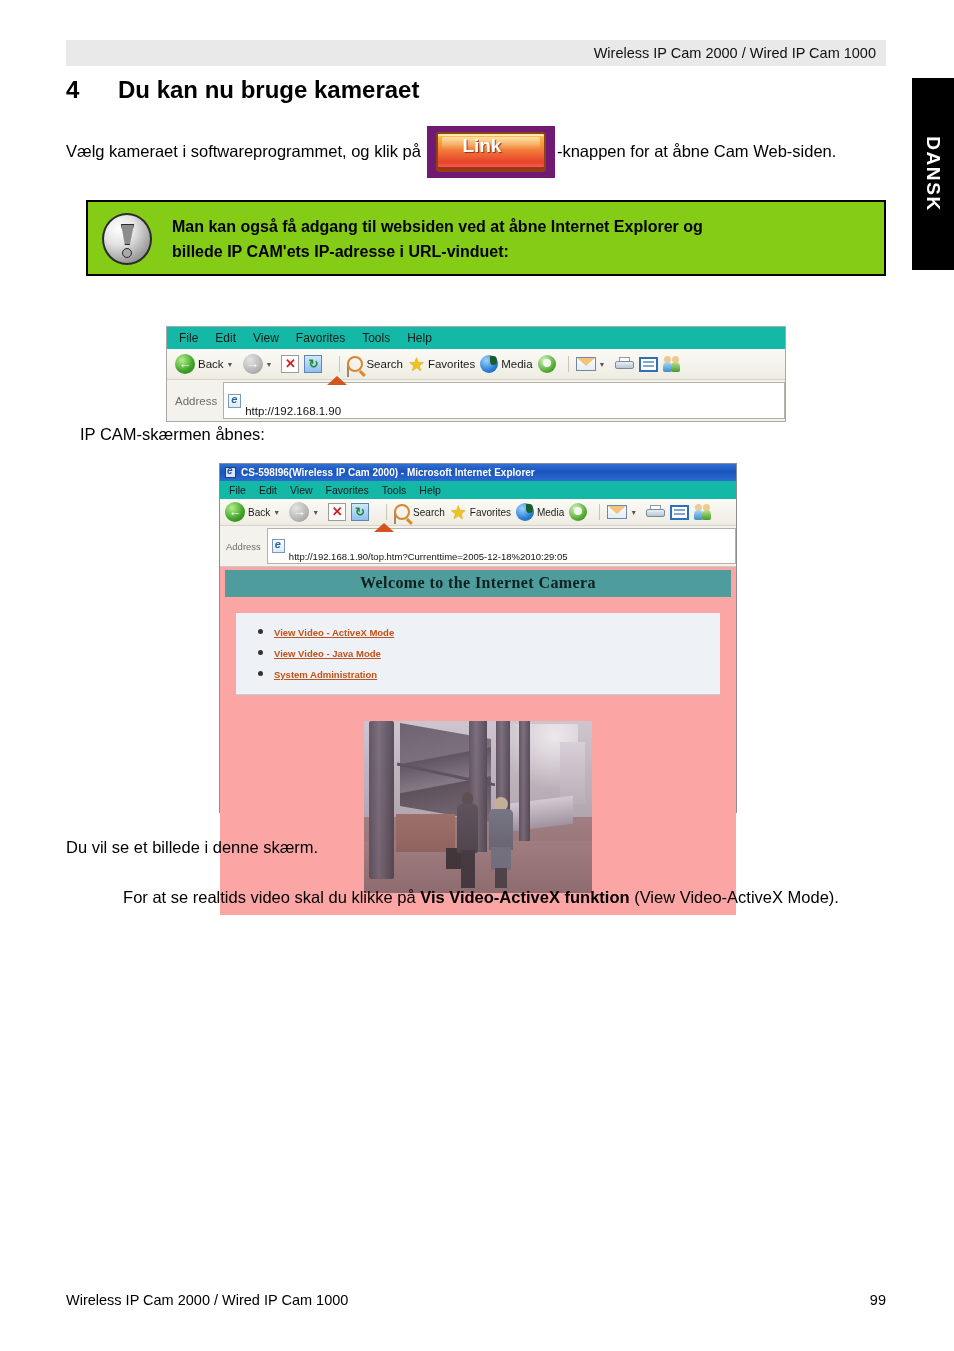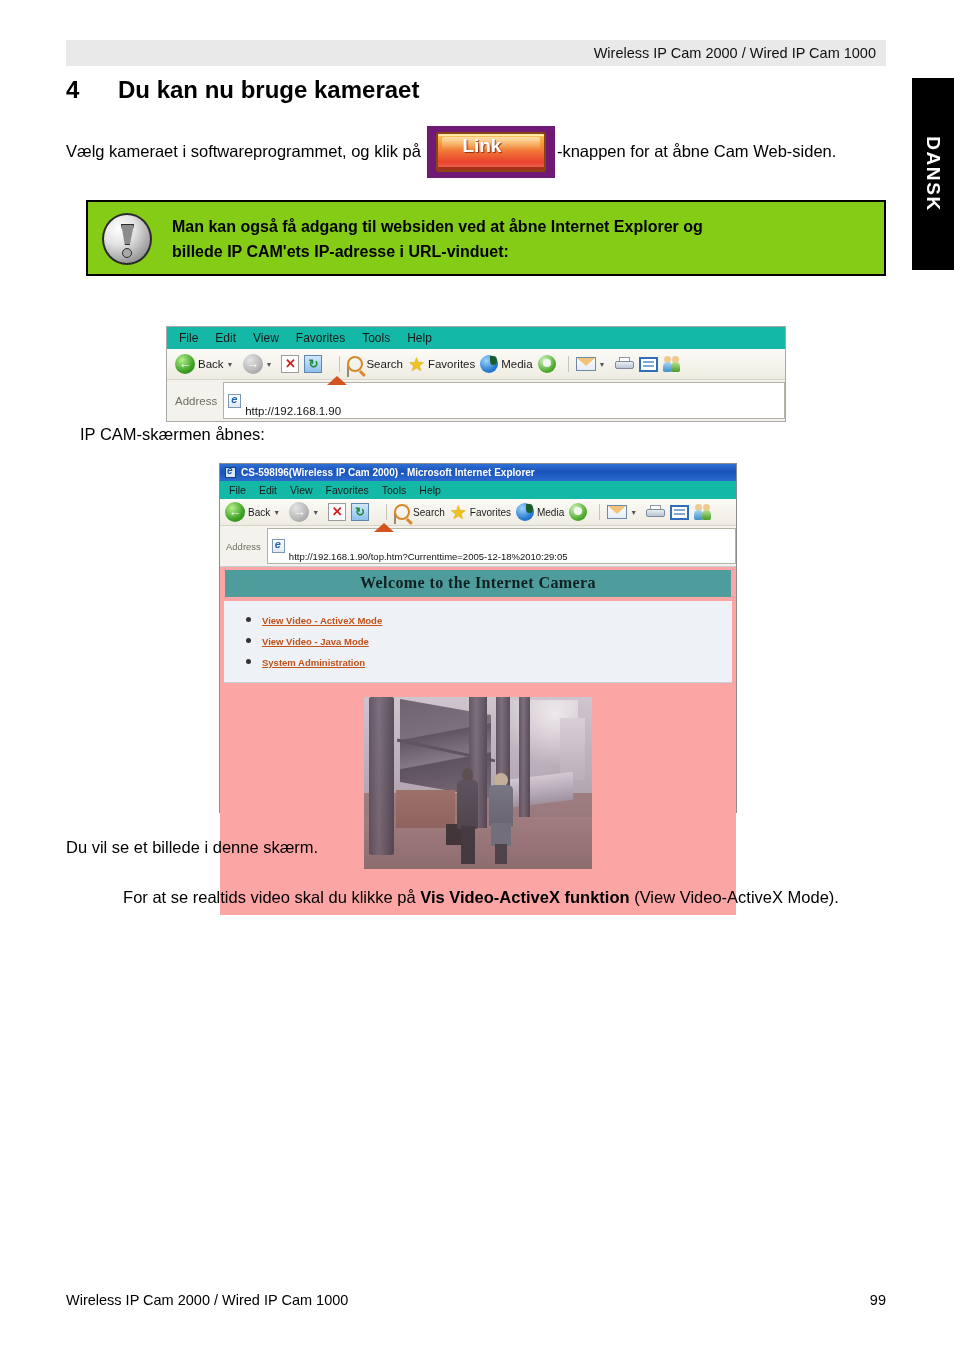--- a/index.html
+++ b/index.html
@@ -305,21 +305,21 @@
     color: #0f2020;
     font-family: "Liberation Serif", serif;
     font-weight: bold;
     font-size: 16px;
     text-align: center;
     padding: 4px 0 5px;
     margin: 3px 5px 0 5px;
     letter-spacing: .4px;
   }
   .links-list {
-    margin: 4px;
+    margin: 16px;
     padding: 9px 0 9px 38px;
     background: #eef2f6;
     border-bottom: 1px solid #c7cfd6;
   }
   .links-list li {
     list-style: disc;
     margin-bottom: 3px;
     color: #333;
   }
   .links-list a {

